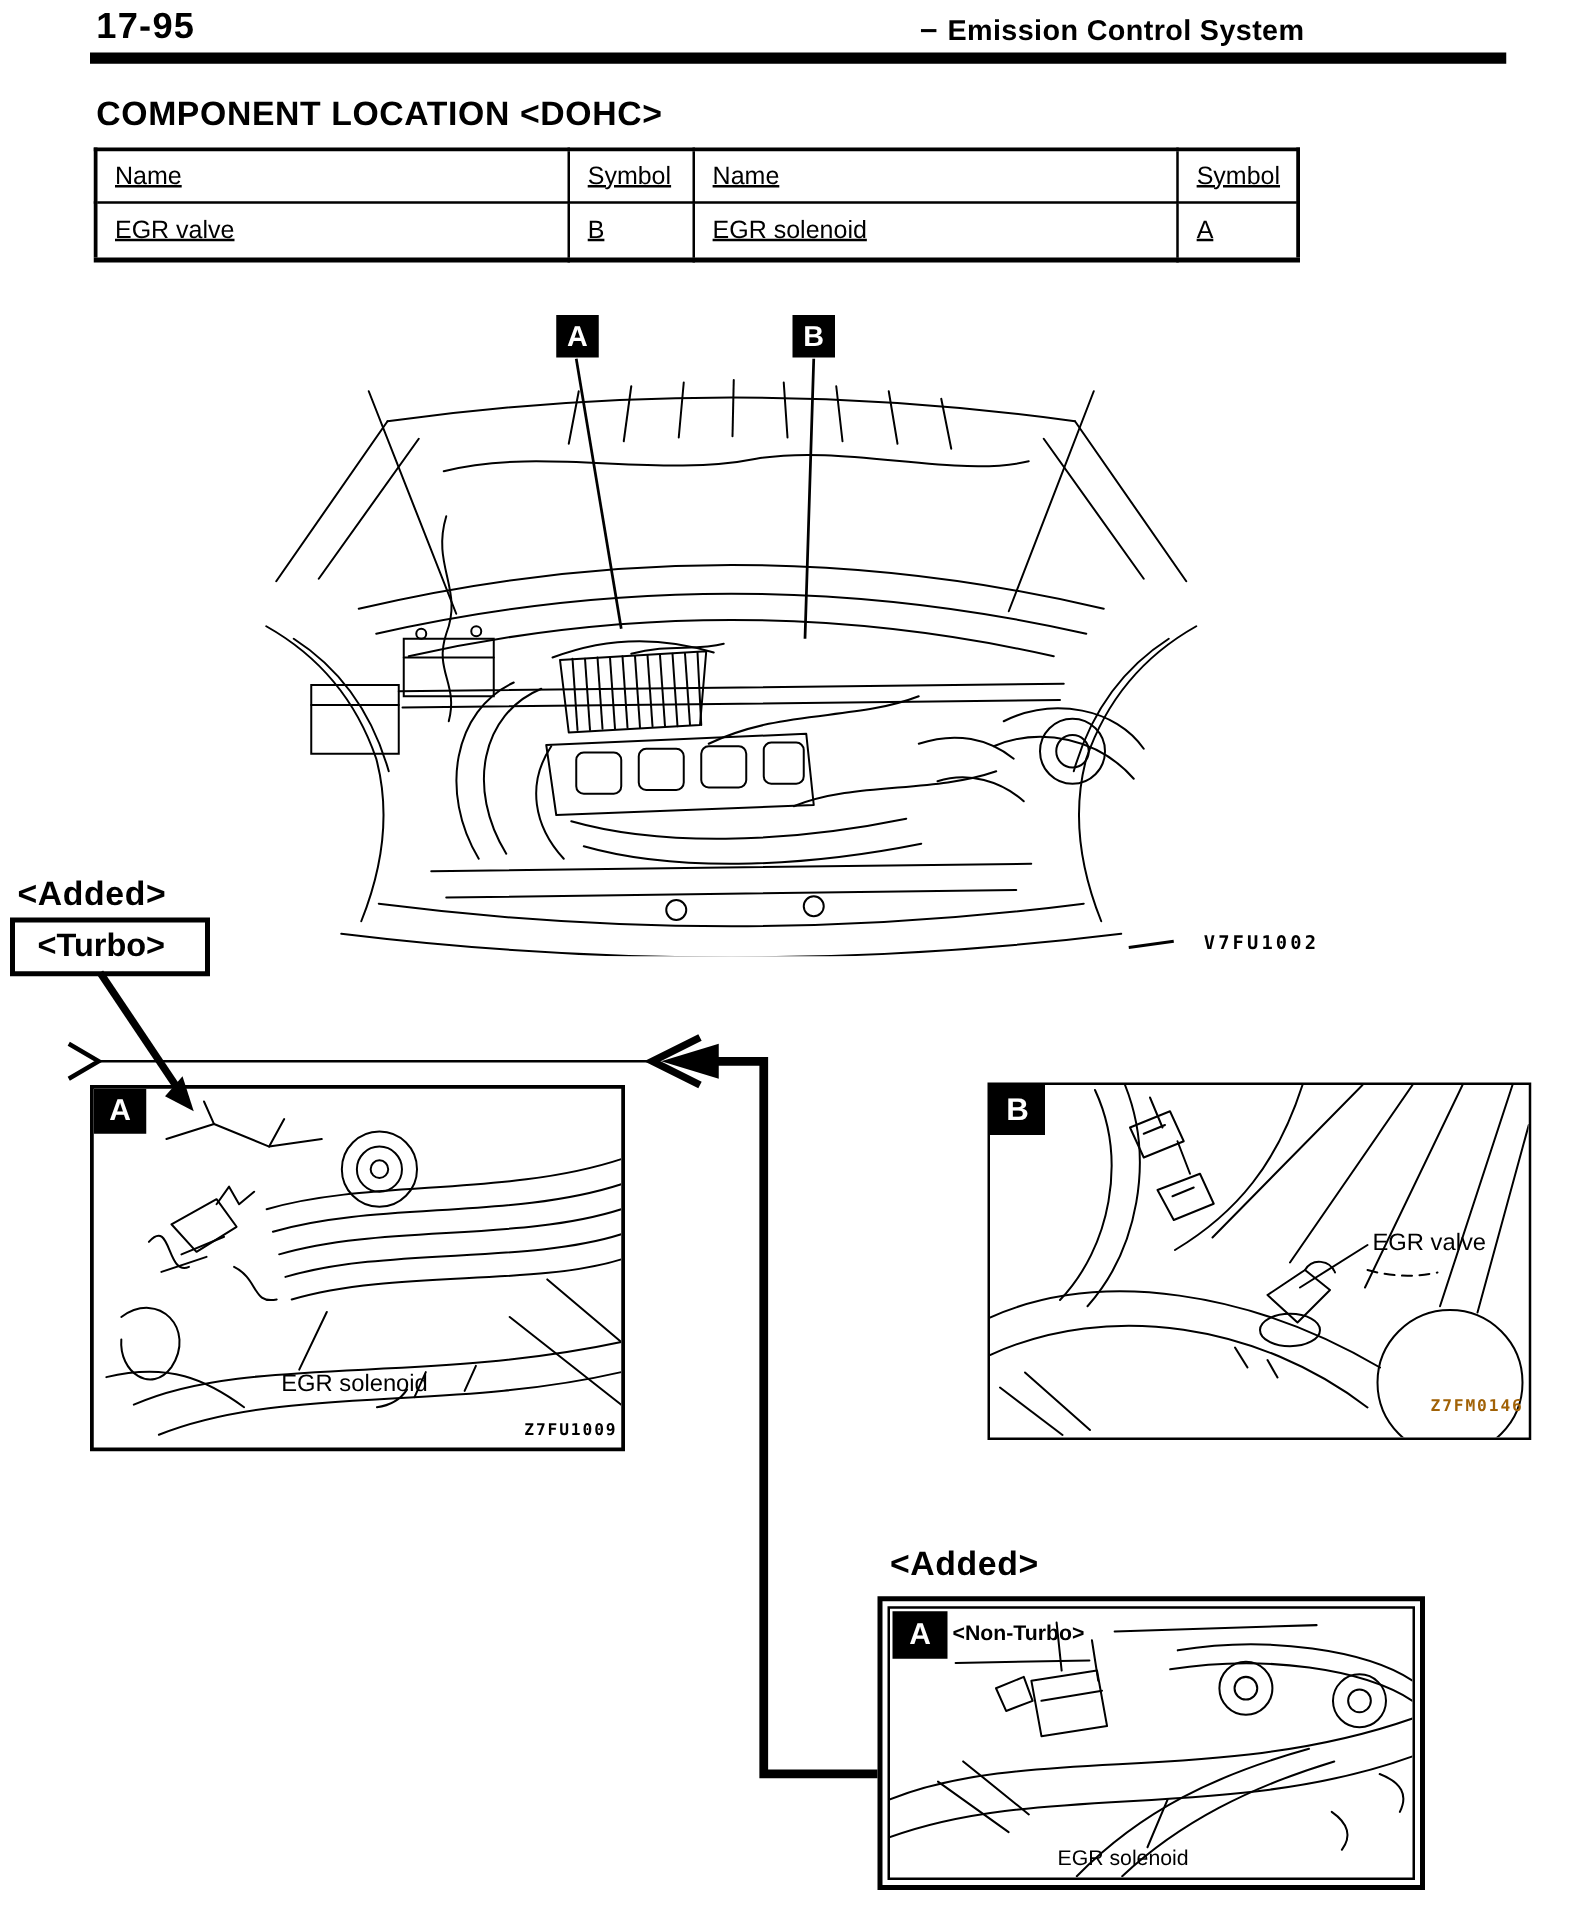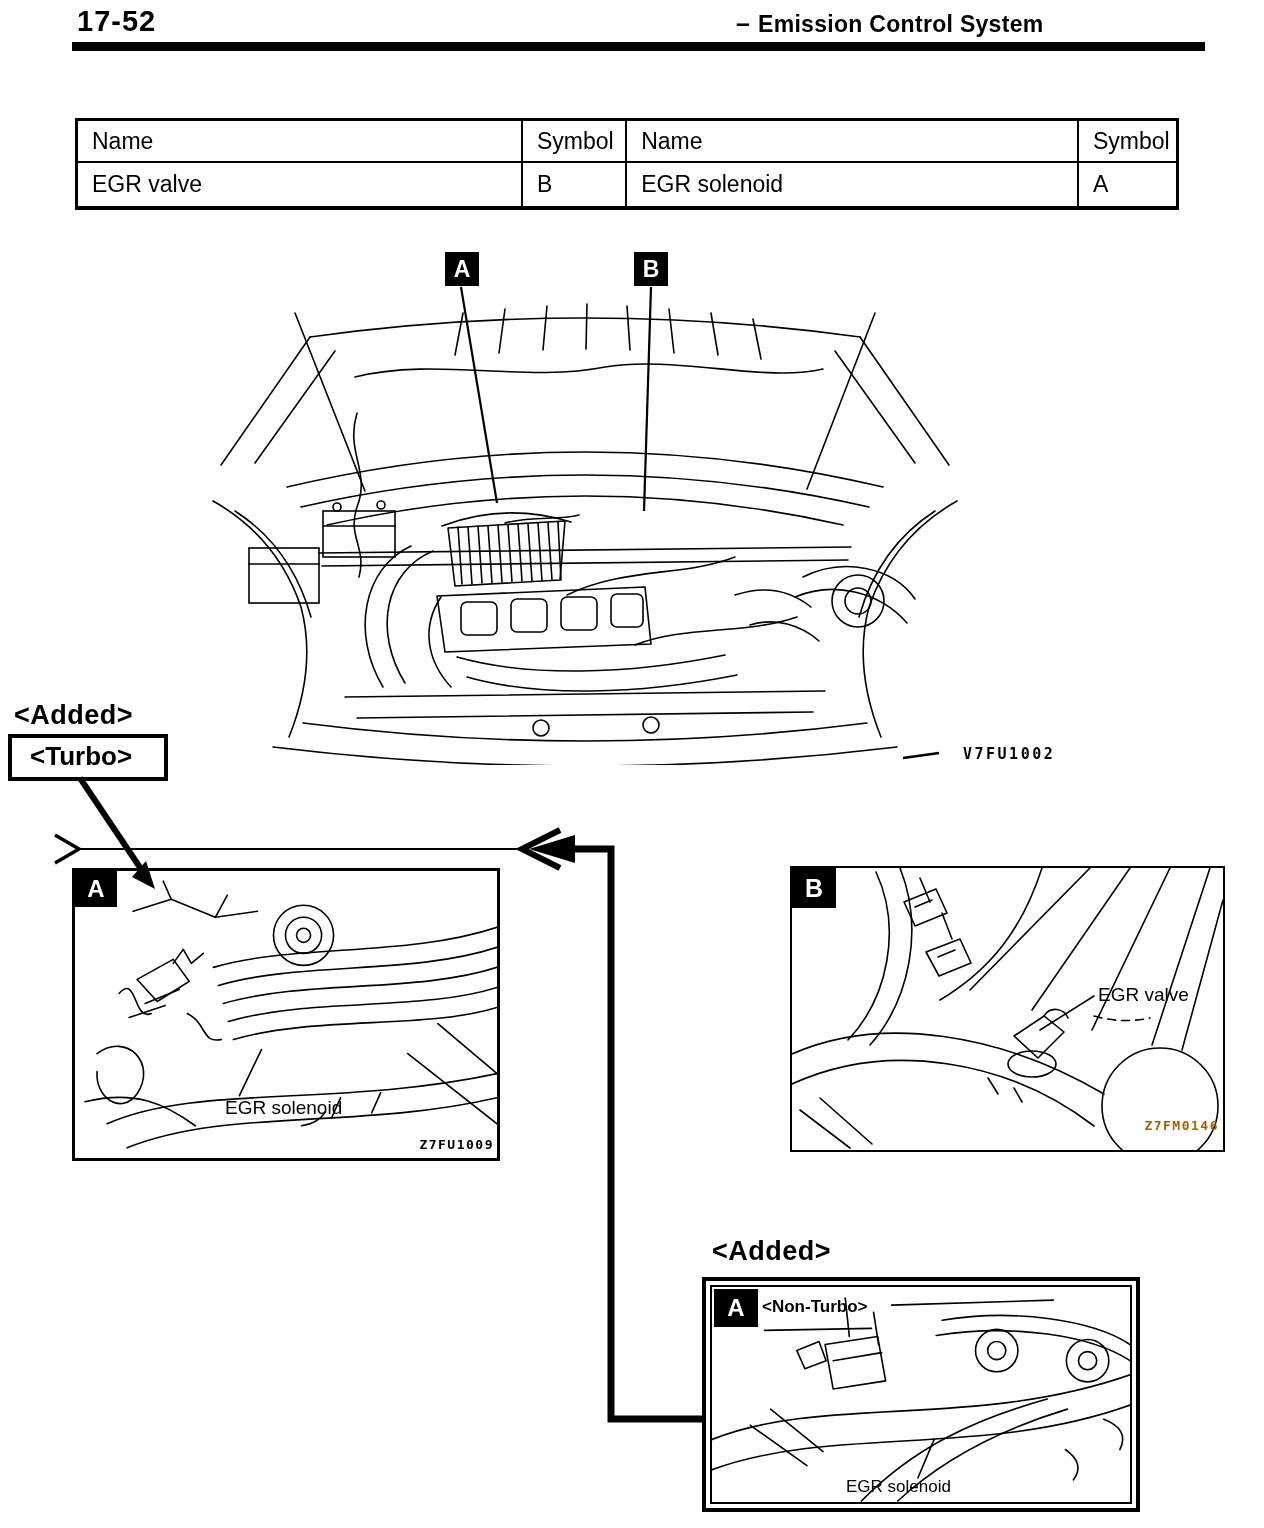--- a/index.html
+++ b/index.html
@@ -9,22 +9,22 @@
   }
   .abs{position:absolute;}
   
   .pagenum{left:77px;top:5px;font-size:29px;font-weight:bold;letter-spacing:1px;}
   .chapter{left:215px;top:10px;font-size:25px;font-weight:bold;letter-spacing:.5px;}
   .hdash{left:736px;top:9px;font-size:25px;font-weight:bold;}
   .section{left:758px;top:11px;font-size:23px;font-weight:bold;letter-spacing:.3px;text-align:center;}
   .rule{left:72px;top:42px;width:1133px;height:9px;background:#000;}
   .doctitle{left:77px;top:76px;font-size:27px;font-weight:bold;letter-spacing:.5px;}
   
-  table.comp{position:absolute;left:75px;top:118px;width:1104px;border-collapse:collapse;
-    border:3px solid #000;border-bottom-width:4px;font-size:23px;}
+  table.comp{position:absolute;left:75px;top:118px;width:965px;border-collapse:collapse;
+    border:3px solid #000;border-bottom-width:4px;font-size:20px;text-decoration:underline;}
   table.comp th,table.comp td{border:2px solid #000;text-align:left;font-weight:normal;
     padding:0 0 0 14px;height:40px;}
   table.comp td{height:43px;}
   
   .callout{width:34px;height:34px;background:#000;color:#fff;font-weight:bold;
     font-size:23px;text-align:center;line-height:34px;}
   .callout.big{width:44px;height:40px;font-size:25px;line-height:40px;}
   
   .figA{left:72px;top:868px;width:428px;height:293px;border:3px solid #000;overflow:hidden;box-sizing:border-box;}
   .figB{left:790px;top:866px;width:435px;height:286px;border:2px solid #000;overflow:hidden;box-sizing:border-box;}
@@ -42,25 +42,26 @@
   svg.art{position:absolute;left:0;top:0;}
   svg.art path,svg.art polyline{fill:none;stroke:#000;stroke-width:1.6;stroke-linecap:round;stroke-linejoin:round;}
   svg.art rect,svg.art circle,svg.art ellipse{fill:none;stroke:#000;stroke-width:1.6;}
   #overlay{position:absolute;left:0;top:0;z-index:40;pointer-events:none;}
 </style>
 </head>
 <body>
 
 <div class="page">
 
-  <div class="abs pagenum">17-52</div>
+  <div class="abs pagenum">17-95</div>
   <div class="abs hdash">–</div>
   <div class="abs section">Emission Control System</div>
   <div class="abs rule"></div>
 
+  <div class="abs doctitle">COMPONENT LOCATION &lt;DOHC&gt;</div>
 
   <table class="comp">
     <colgroup>
         <col style="width:470px">
         <col style="width:105px">
         <col style="width:475px">
         <col style="width:100px">
       </colgroup>
     <tbody>
         <tr>

